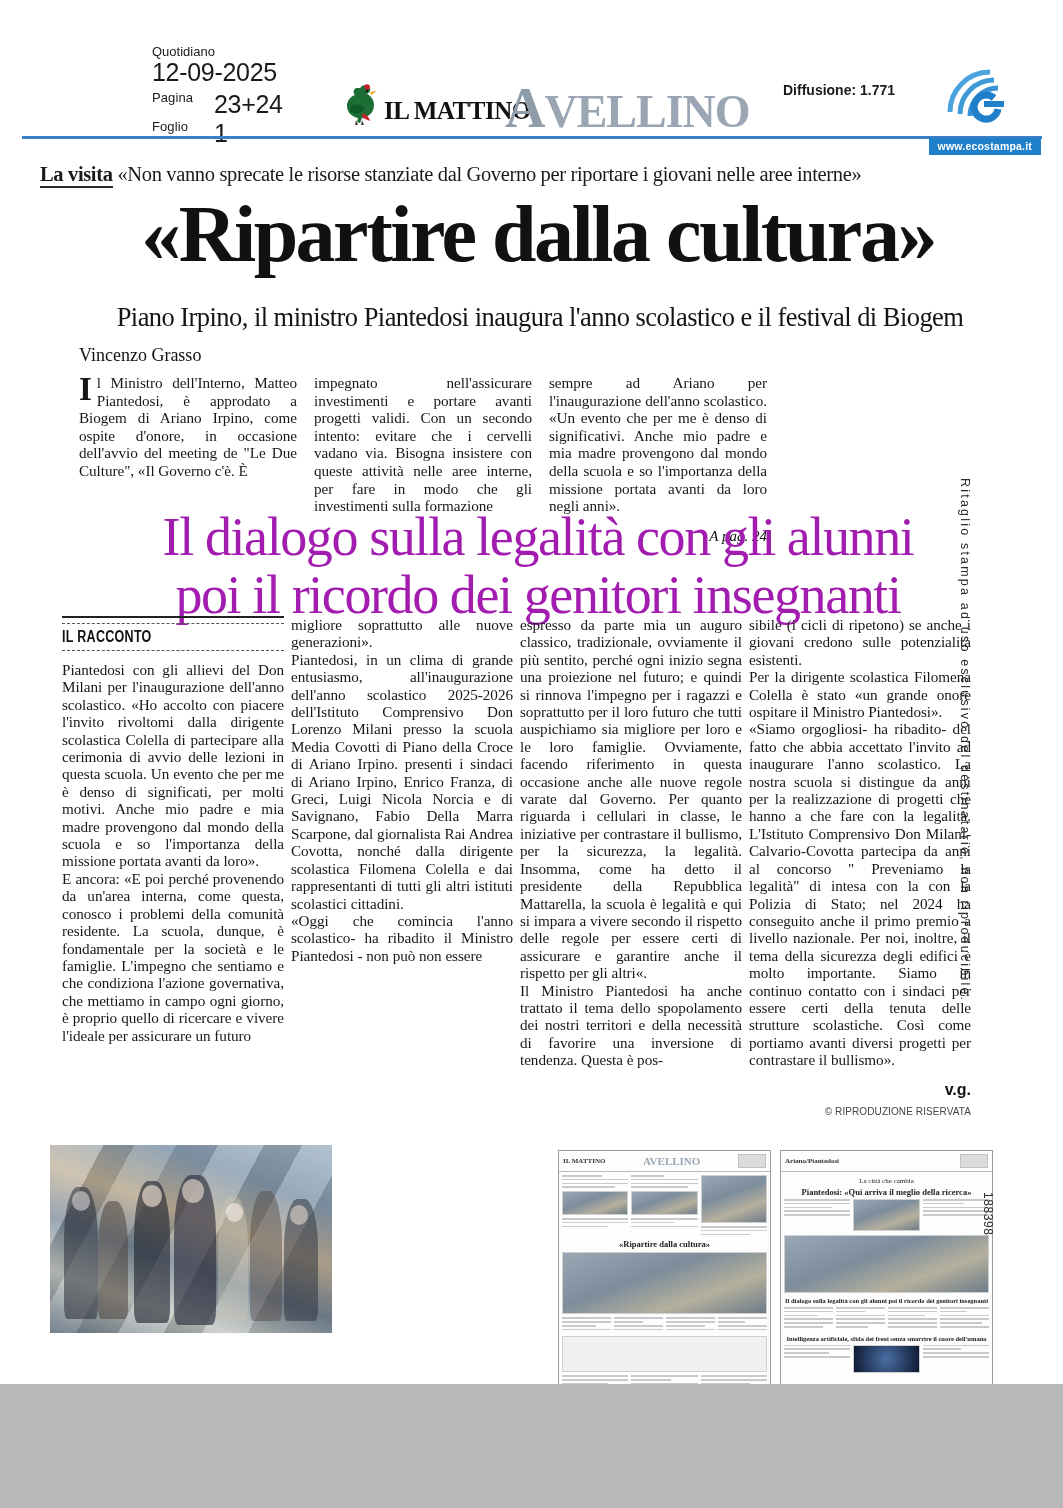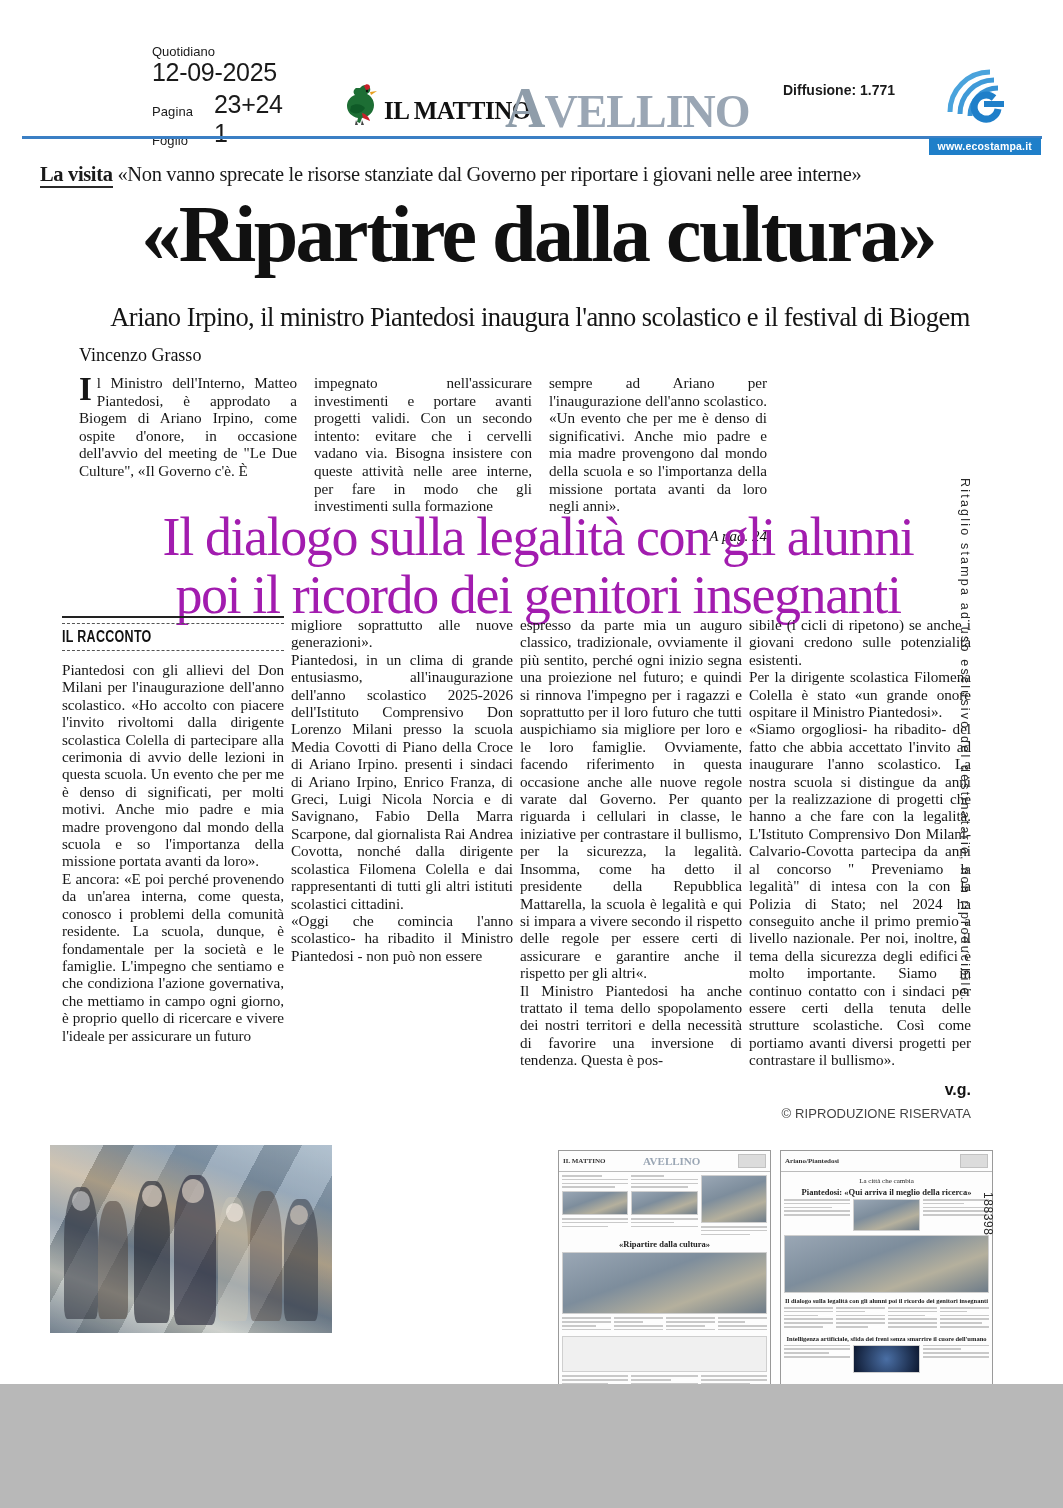--- a/index.html
+++ b/index.html
@@ -23,21 +23,21 @@
     left: 0; top: 0;
     width: 1063px; height: 138px;
   }
   .meta-block {
     position: absolute;
     left: 152px; top: 44px;
     width: 250px;
     font-family: "Liberation Sans", sans-serif;
     color: #1a1a1a;
   }
-  .meta-row { display: flex; align-items: flex-end; }
+  .meta-row { display: flex; align-items: flex-start; }
   .meta-label {
     font-size: 13px;
     width: 62px;
     letter-spacing: 0.1px;
   }
   .meta-value {
     font-size: 25px;
     letter-spacing: -0.3px;
   }
   .meta-date {
@@ -243,21 +243,21 @@
     margin-top: 12px;
     text-align: right;
     font-family: Liberation Sans, sans-serif;
     font-weight: bold;
     font-size: 16px;
   }
   .riproduzione {
     margin-top: 7px;
     text-align: right;
     font-family: "Liberation Sans", sans-serif;
-    font-size: 13px;
+    font-size: 10px;
     color: #444;
     letter-spacing: 0.1px;
   }
 
   
   .photo-main {
     position: absolute;
     left: 50px; top: 1145px;
     width: 282px; height: 188px;
     background:
@@ -446,21 +446,21 @@
     <div class="header-rule"></div>
     <div class="url-badge">www.ecostampa.it</div>
   </div>
 
   <div class="kicker">
     <b>La visita</b>
     <span>«Non vanno sprecate le risorse stanziate dal Governo per riportare i giovani nelle aree interne»</span>
   </div>
 
   <div class="headline-1">«Ripartire dalla cultura»</div>
-  <div class="subhead-1">Ariano Irpino, il ministro Piantedosi inaugura l'anno scolastico e il festival di Biogem</div>
+  <div class="subhead-1">Piano Irpino, il ministro Piantedosi inaugura l'anno scolastico e il festival di Biogem</div>
   <div class="byline-1">Vincenzo Grasso</div>
 
   <div class="cols-1">
     <div class="col">
       <p><span class="dropcap-I">I</span><span>l Ministro dell'Interno, Matteo Piantedosi, è approdato a Biogem di Ariano Irpino, come ospite d'onore, in occasione dell'avvio del meeting de "Le Due Culture", «Il Governo c'è. È</span></p>
     </div>
     <div class="col">
       <p>impegnato nell'assicurare investimenti e portare avanti progetti validi. Con un secondo intento: evitare che i cervelli vadano via. Bisogna insistere con queste attività nelle aree interne, per fare in modo che gli investimenti sulla formazione</p>
     </div>
     <div class="col">

